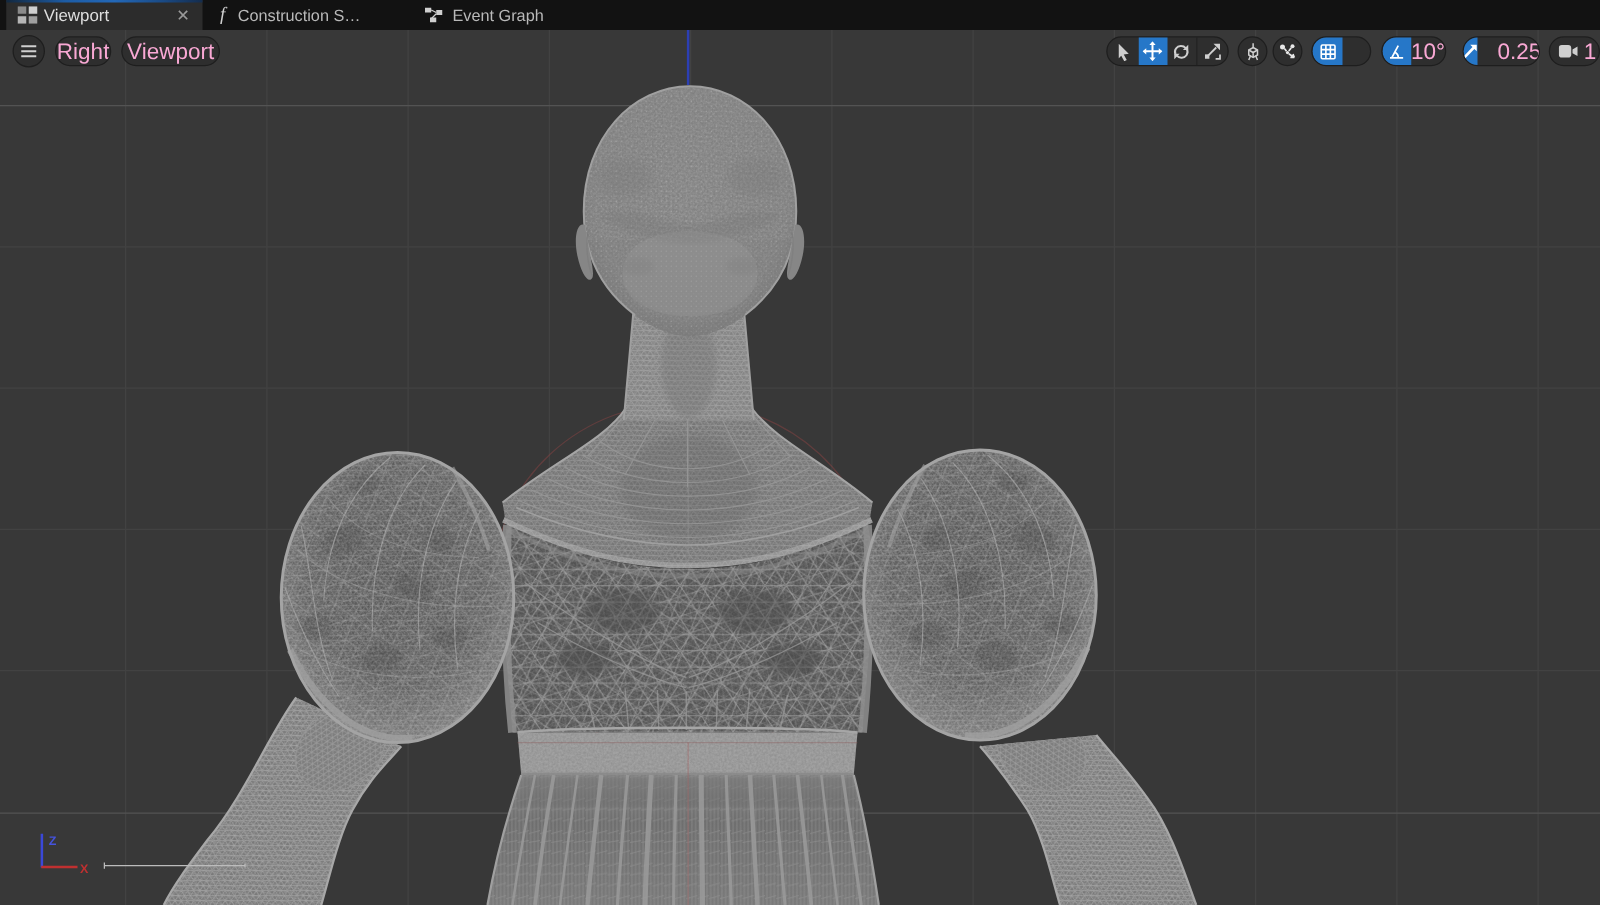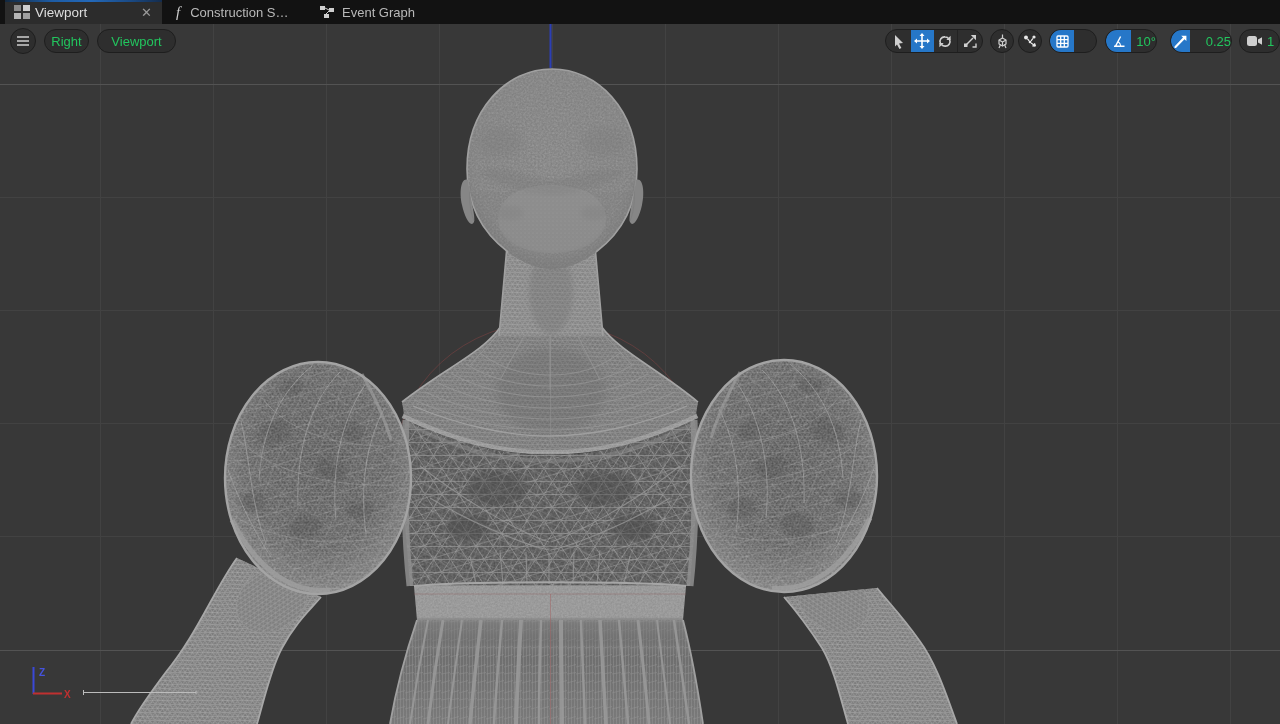--- a/index.html
+++ b/index.html
@@ -7,21 +7,21 @@
   #stage{position:relative;width:1280px;height:724px;overflow:hidden;background:#383838;}
   
   #tabbar{position:absolute;left:0;top:0;width:1280px;height:24px;background:#121212;}
   .tab{position:absolute;top:0;height:24px;display:flex;align-items:center;color:#b9b9b9;font-size:13px;}
   #tab1{left:5px;width:157px;background:#2c2c2c;color:#dedede;font-size:13.5px;}
   #tab1 .blueline{position:absolute;left:0;top:0;width:100%;height:2px;
      background:linear-gradient(90deg,#13283f 0%,#1d5ca5 30%,#2368b8 55%,#1a4a85 80%,#142c4d 100%);}
   
   .pill{position:absolute;top:29px;height:24px;border-radius:12px;background:#2e2e2e;
         border:1px solid #1e1e1e;display:flex;align-items:center;justify-content:center;
-        color:#22c55e;font-size:13px;overflow:hidden;}
+        color:#f9a8d4;font-size:18px;overflow:hidden;}
   .circlebtn{position:absolute;top:29px;width:24px;height:24px;border-radius:50%;background:#2e2e2e;
         border:1px solid #1e1e1e;display:flex;align-items:center;justify-content:center;}
   .bluebox{background:#2677c8;height:24px;display:flex;align-items:center;justify-content:center;}
 </style>
 </head>
 <body>
 <div id="stage">
 
 <svg id="vp" width="1280" height="724" viewBox="0 0 1280 724" style="position:absolute;left:0;top:0">
   <defs>
@@ -355,21 +355,21 @@
       <rect x="0" y="8" width="7" height="6" fill="#b5b5b5"></rect>
       <rect x="9" y="8" width="7" height="6" fill="#9f9f9f"></rect>
     </svg>
     <span style="margin-left:5px">Viewport</span>
     <span style="position:absolute;right:10px;color:#9a9a9a;font-size:13px">✕</span>
   </div>
   <div class="tab" id="tab2" style="left:168px;width:160px;">
     <span style="font-family:'Liberation Serif',serif;font-style:italic;font-size:15px;margin-left:8px;color:#cfcfcf">f</span>
     <span style="margin-left:10px">Construction S…</span>
   </div>
-  <div class="tab" id="tab3" style="left:317px;width:130px;">
+  <div class="tab" id="tab3" style="left:337px;width:130px;">
     <svg width="14" height="12" viewBox="0 0 14 12" style="margin-left:3px">
       <rect x="0" y="0" width="5" height="4" fill="#cfcfcf"></rect>
       <rect x="9" y="2" width="5" height="4" fill="#cfcfcf"></rect>
       <rect x="4" y="8" width="5" height="4" fill="#cfcfcf"></rect>
       <path d="M5,2 L9,4 M5,9 L9,5" stroke="#cfcfcf" stroke-width="1"></path>
     </svg>
     <span style="margin-left:8px">Event Graph</span>
   </div>
 </div>
 

